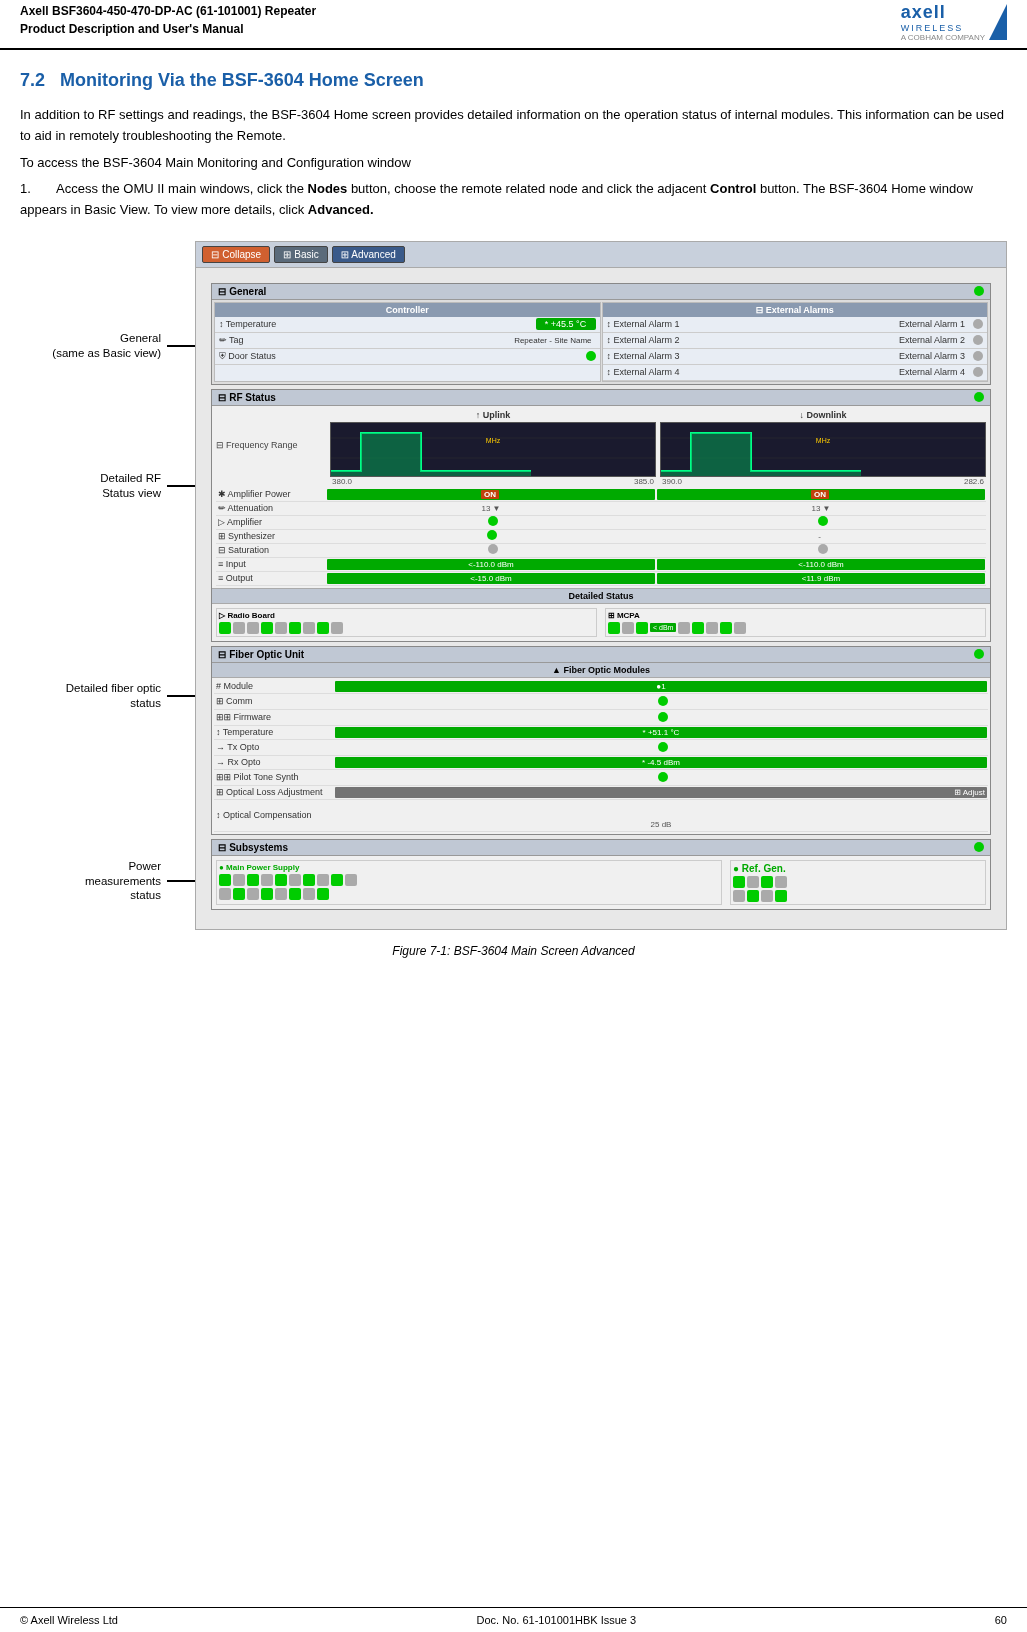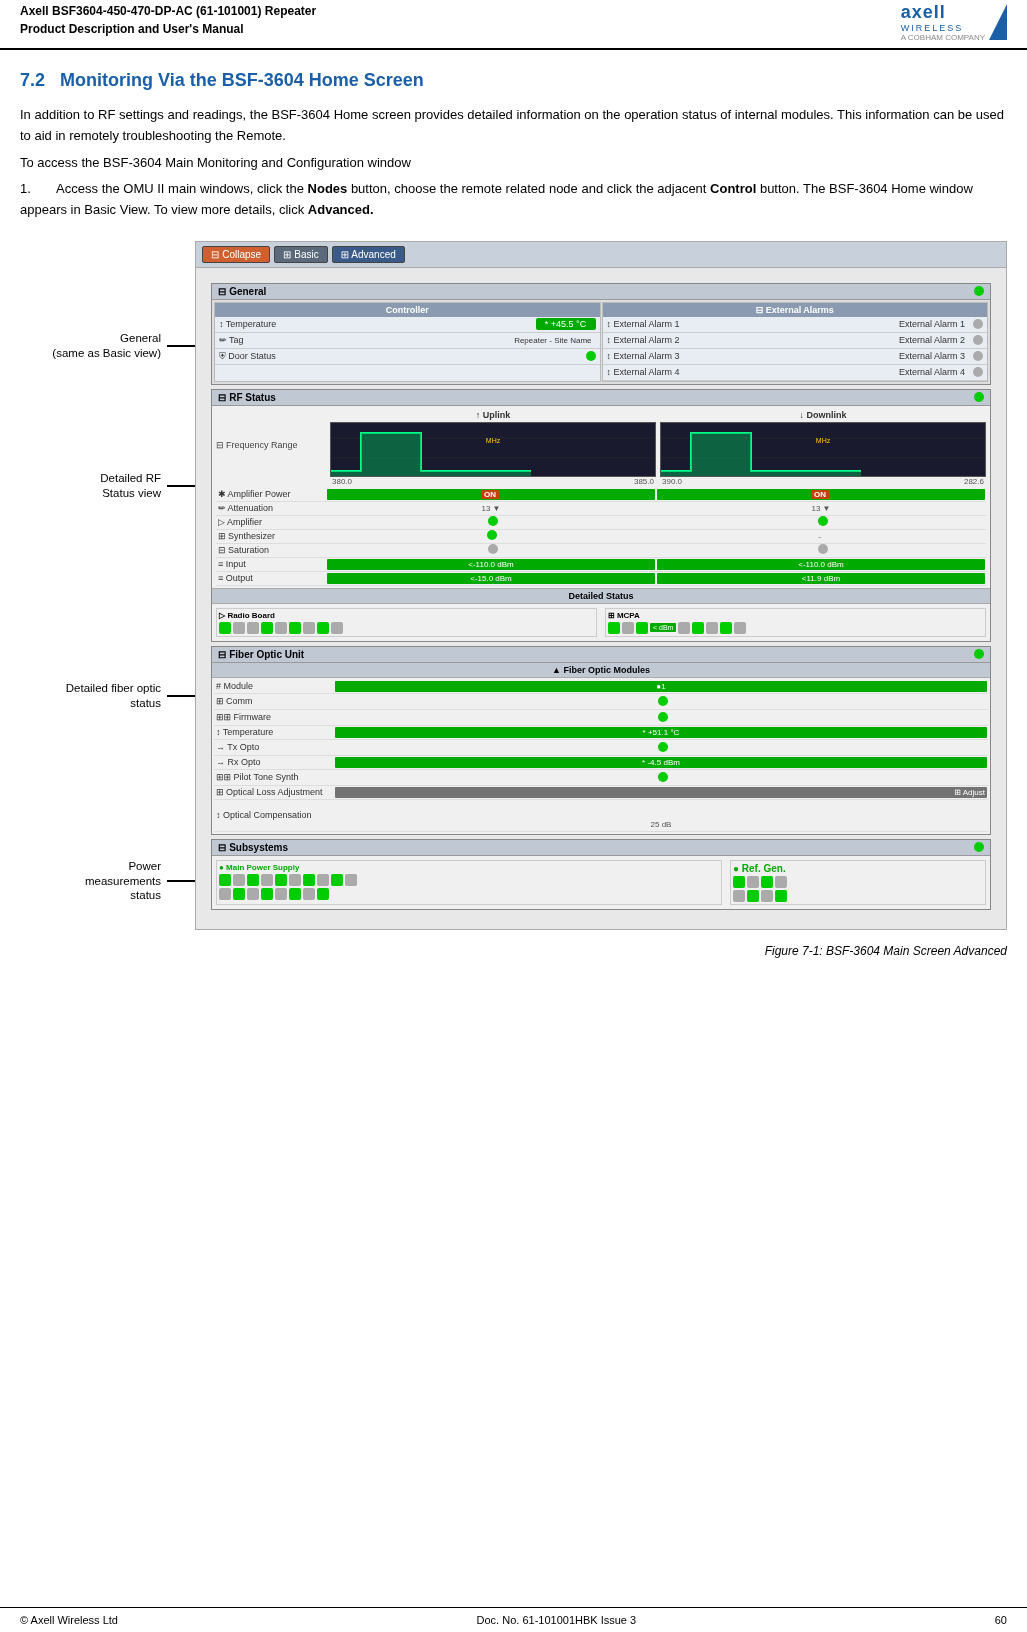--- a/index.html
+++ b/index.html
@@ -276,21 +276,21 @@
       font-size: 8px;
       padding: 1px 2px;
       border-radius: 1px;
       margin: 1px;
     }
     .fiber-val.plain { background: none; color: #555; margin-top: 19px; }
     .fiber-val.blue { background: #737373; text-align: right; }
 
     
     .figure-caption {
-      text-align: right;
+      text-align: center;
       font-size: 12px;
       font-style: italic;
       margin-top: 10px;
       margin-bottom: 20px;
     }
 
     
     .doc-footer {
       border-top: 1px solid #000;
       display: flex;

